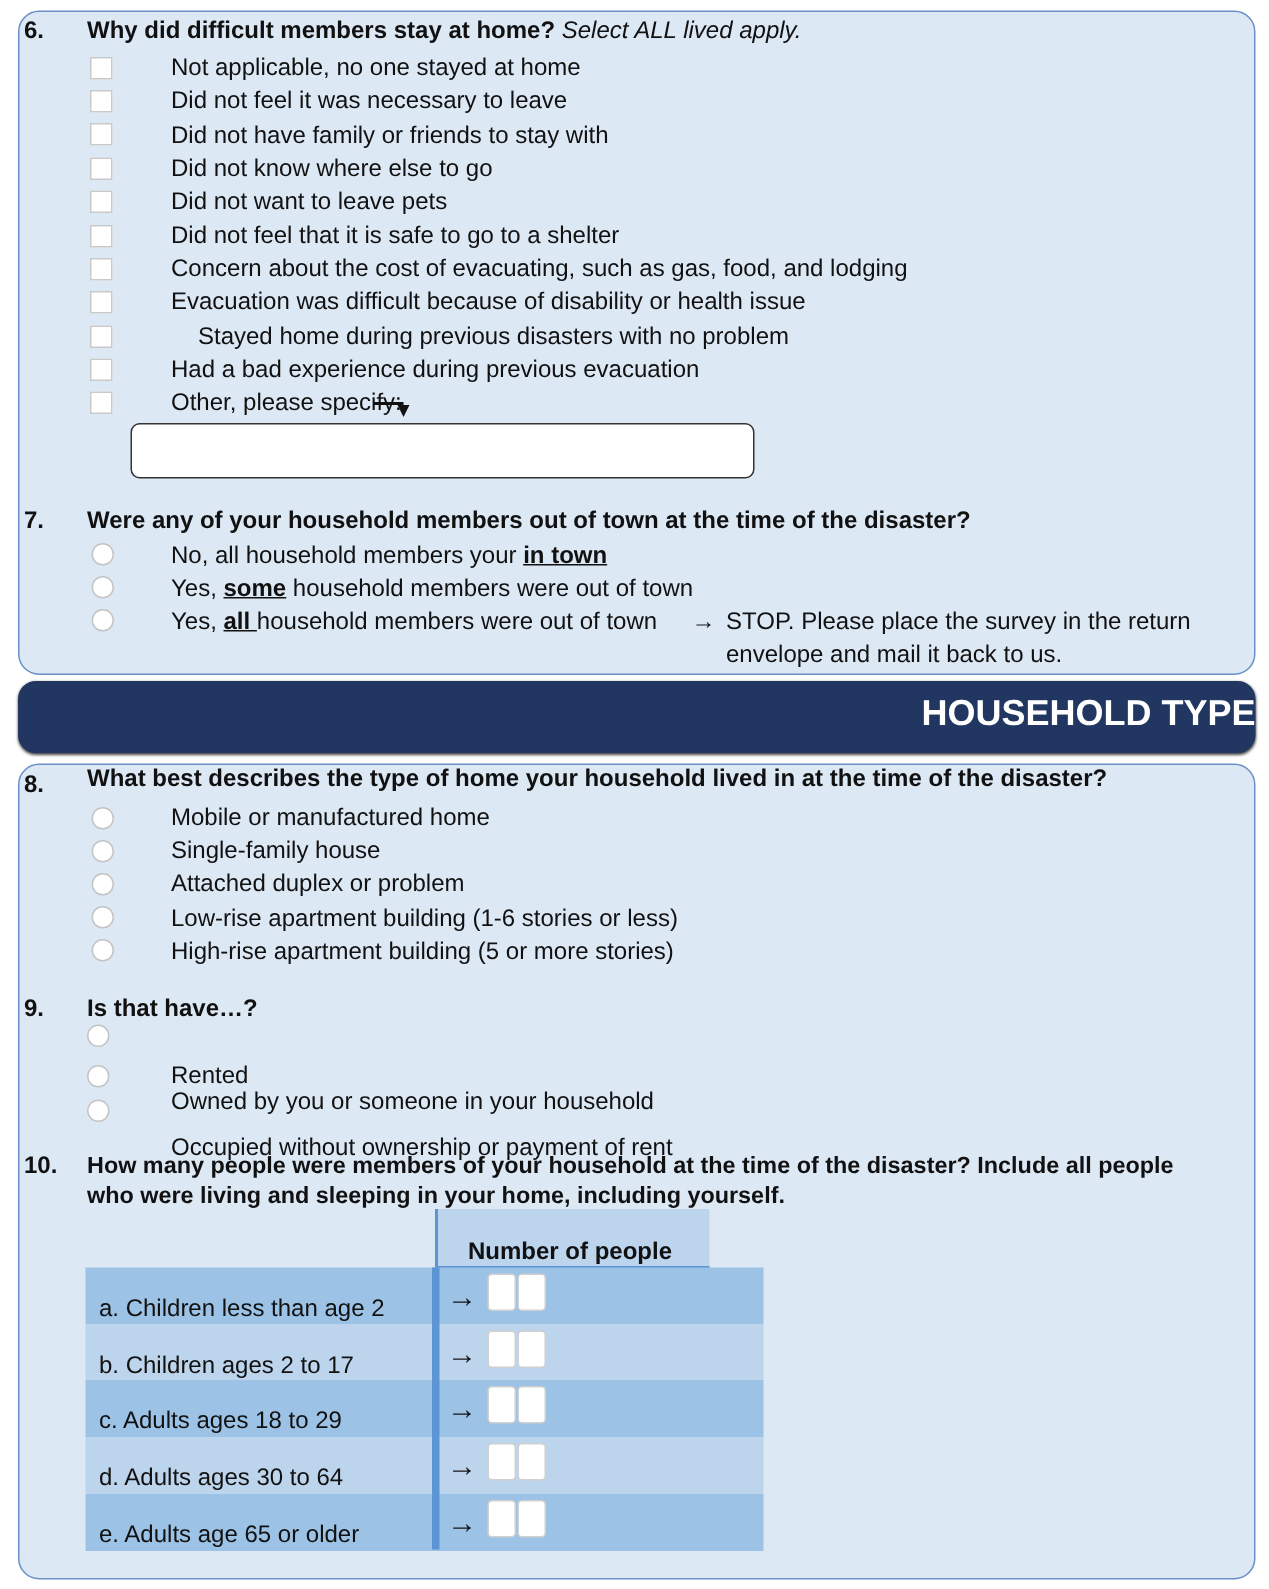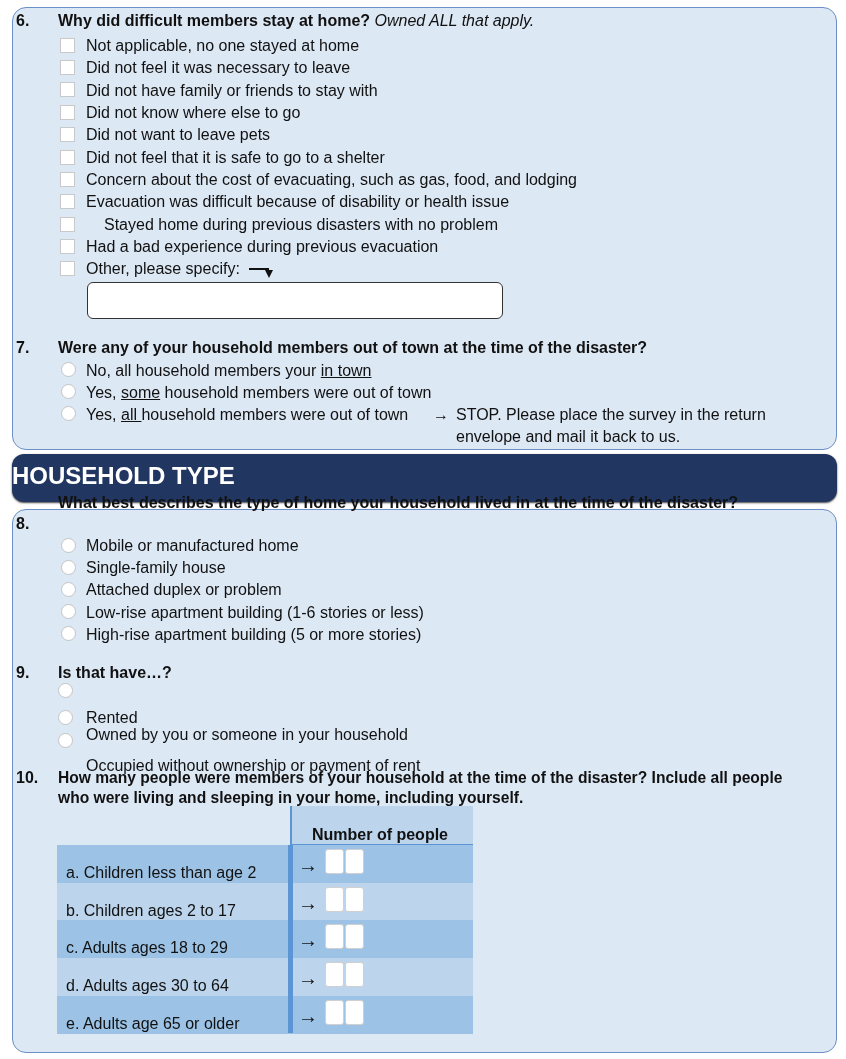--- a/index.html
+++ b/index.html
@@ -2,50 +2,50 @@
 <html><head>
   <meta charset="utf-8">
   <style>
     html, body { margin:0; padding:0; background:#ffffff; }
     body { width:846px; height:1059px; position:relative; overflow:hidden;
       font-family:"Liberation Sans", sans-serif; color:#111; }
     .panel { position:absolute; background:#dde8f5; border:1.5px solid #6b8fc6; border-radius:14px; box-sizing:border-box; }
     #p1 { left:12px; top:7px; width:825px; height:443px; }
     #p2 { left:12px; top:509px; width:825px; height:544px; }
     .banner { position:absolute; left:12px; top:454px; width:825px; height:48px; background:#213761; border-radius:12px; box-shadow:0 1px 2px #444; }
-    .banner span { display:block; text-align:left; color:#fff; font-weight:bold; font-size:24px; line-height:44px; }
+    .banner span { display:block; text-align:right; color:#fff; font-weight:bold; font-size:24px; line-height:44px; }
     .qnum { position:absolute; font-weight:bold; font-size:16px; }
     .qtext { position:absolute; font-weight:bold; font-size:16px; white-space:nowrap; }
     .qtext i { font-weight:normal; }
-    .opt { position:absolute; font-size:16px; white-space:nowrap; line-height:20px; }
+    .opt { position:absolute; font-size:16px; white-space:nowrap; line-height:20px;margin-left:28px; }
     .cb { position:absolute; width:15px; height:15px; background:#fff; border:1px solid #c9c9c9; box-sizing:border-box; }
     .rb { position:absolute; width:15px; height:15px; background:#fff; border:1px solid #c4c4c4; border-radius:50%; box-sizing:border-box; }
-    .u { text-decoration:underline; }
+    .u { text-decoration:underline;font-weight:bold; }
     .textbox { position:absolute; left:87px; top:282px; width:416px; height:37px; background:#fff; border:1.5px solid #333; border-radius:6px; box-sizing:border-box; }
     .arrowline { position:absolute; left:249px; top:268px; width:20px; height:1.5px; background:#111; }
     .arrowdown { position:absolute; left:265px; top:270px; width:0; height:0; border-left:4px solid transparent; border-right:4px solid transparent; border-top:8px solid #111; }
     .tbl-head { position:absolute; left:290px; top:806px; width:183px; height:40px; background:#bcd4ec; border-left:2px solid #5b95d4; border-bottom:2px solid #5b95d4; box-sizing:border-box; }
     .tbl-head span { position:absolute; left:20px; top:20px; font-weight:bold; font-size:16px; }
-    .trow { position:absolute; left:57px; width:416px; height:38px; }
+    .trow { position:absolute; left:57px; width:452px; height:38px; }
     .trow.dark { background:#9cc3e6; }
     .trow.light { background:#bcd4ec; }
     .trow .lbl { position:absolute; left:9px; top:19px; font-size:16px; white-space:nowrap; }
     .tdivider { position:absolute; left:288px; top:845px; width:5px; height:188px; background:#5b95d4; }
     .tarrow { position:absolute; left:241px; top:10px; font-size:20px; font-weight:bold; line-height:20px; }
     .digit { position:absolute; top:4px; width:19px; height:25px; background:#fff; border:1px solid #d0d0d0; border-radius:3px; box-sizing:border-box; }
   </style>
 </head>
 <body>
 
 <div class="panel" id="p1"></div>
 
 <span class="qnum" style="left:16px;top:12px">6.</span>
 <div class="qtext" style="left:58px;top:12px">
   <span>Why did difficult members stay at home?</span>
-  <i>Owned ALL that apply.</i>
+  <i>Select ALL lived apply.</i>
 </div>
 
 <div>
   <div>
     <span class="cb" style="left:60px;top:38px"></span>
     <span class="opt" style="left:86px;top:36px">Not applicable, no one stayed at home</span>
   </div>
   <div>
     <span class="cb" style="left:60px;top:60px"></span>
     <span class="opt" style="left:86px;top:58px">Did not feel it was necessary to leave</span>
@@ -110,21 +110,21 @@
 <span class="opt" style="left:456px;top:405px">STOP. Please place the survey in the return</span>
 <span class="opt" style="left:456px;top:427px">envelope and mail it back to us.</span>
 
 <div class="banner">
   <span>HOUSEHOLD TYPE</span>
 </div>
 
 <div class="panel" id="p2"></div>
 
 <span class="qnum" style="left:16px;top:515px">8.</span>
-<span class="qtext" style="left:58px;top:494px">What best describes the type of home your household lived in at the time of the disaster?</span>
+<span class="qtext" style="left:58px;top:511px">What best describes the type of home your household lived in at the time of the disaster?</span>
 <div>
   <span class="rb" style="left:61px;top:538px"></span>
   <span class="opt" style="left:86px;top:536px">Mobile or manufactured home</span>
 </div>
 <div>
   <span class="rb" style="left:61px;top:560px"></span>
   <span class="opt" style="left:86px;top:558px">Single-family house</span>
 </div>
 <div>
   <span class="rb" style="left:61px;top:582px"></span>

